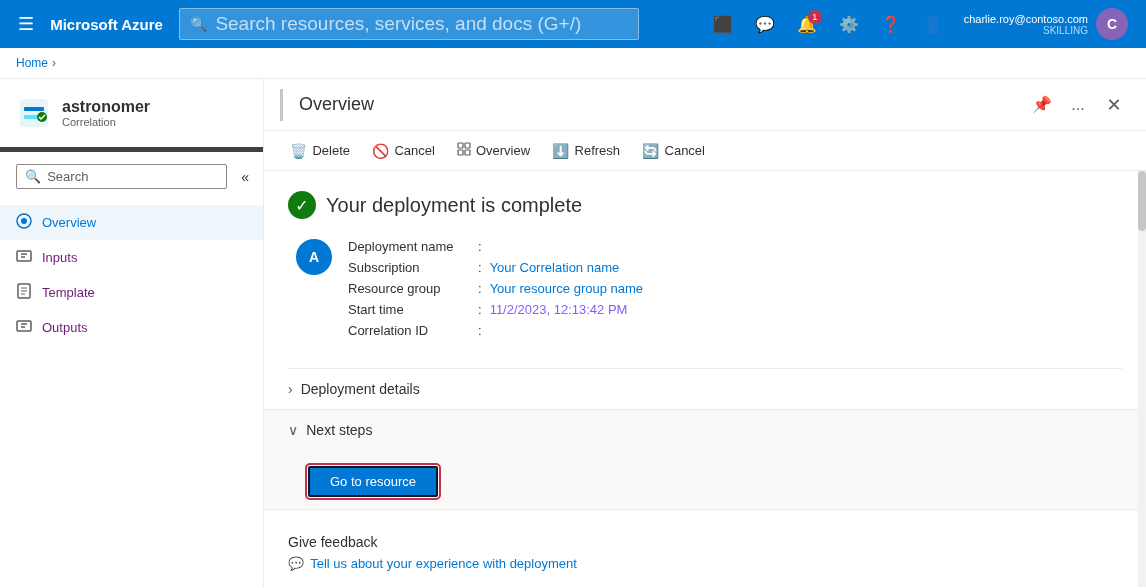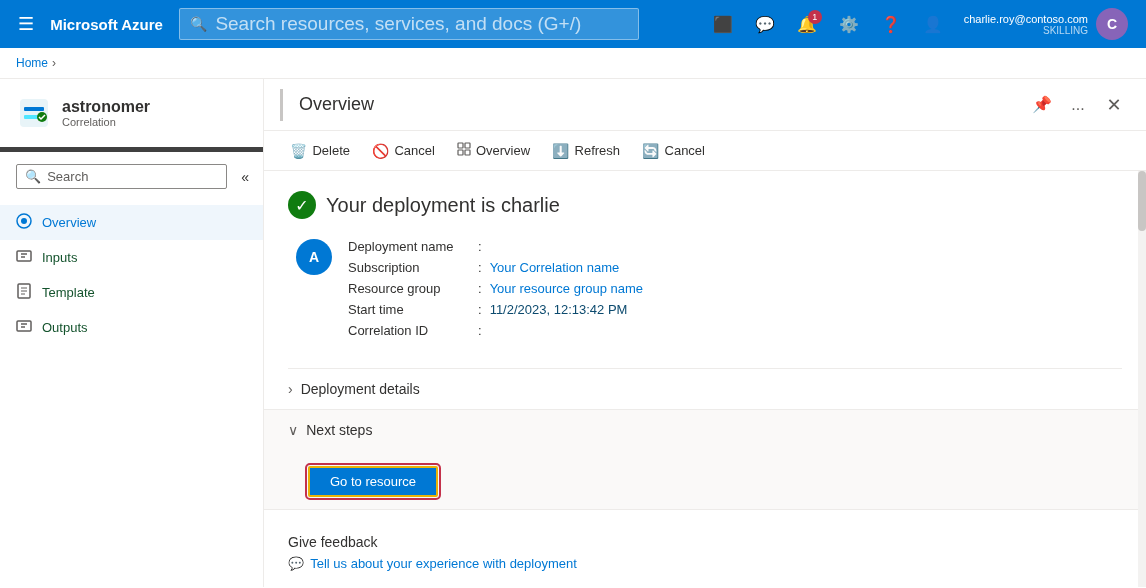--- a/index.html
+++ b/index.html
@@ -118,21 +118,21 @@
       font-size: 14px;
       color: #323130;
     }
     .sidebar-nav { padding: 4px 0; }
     .sidebar-item {
       display: flex;
       align-items: center;
       gap: 10px;
       padding: 8px 16px;
       cursor: pointer;
-      color: #14532d;
+      color: #701a75;
       font-size: 13px;
     }
     .sidebar-item.active { background: #eff6fc; color: #0078d4; font-weight: 500; }
     .sidebar-item-icon { width: 16px; text-align: center; }
 
     
     .content {
       flex: 1;
       display: flex;
       flex-direction: column;
@@ -263,21 +263,21 @@
       margin-bottom: 6px;
       font-size: 13px;
       align-items: baseline;
     }
     .field-label {
       width: 130px;
       color: #323130;
       flex-shrink: 0;
     }
     .field-sep { color: #323130; margin-right: 8px; }
-    .field-value { color: #0c4a6e; }
+    .field-value { color: #8b5cf6; }
     .field-value.link { color: #0078d4; cursor: pointer; text-decoration: none; }
 
     
     .expand-section {
       border-top: 1px solid #edebe9;
       padding: 12px 0;
     }
     .expand-section.filled {
       background: #faf9f8;
       border-top: 1px solid #edebe9;
@@ -297,21 +297,21 @@
     }
     .expand-chevron { font-size: 14px; color: #605e5c; }
 
     
     .go-to-resource-btn {
       display: inline-block;
       margin-top: 16px;
       padding: 6px 20px;
       background: #0078d4;
       color: #fff;
-      border: 2px solid #eab308;
+      border: 2px solid #0f172a;
       border-radius: 2px;
       font-size: 13px;
       cursor: pointer;
       outline: 2px solid #c4314b;
       outline-offset: 1px;
     }
 
     
     .feedback-section {
       margin-top: 24px;
@@ -490,21 +490,21 @@
       </button>
     </div>
 
     <div class="content-body">
       <div class="scrollbar-track">
         <div class="scrollbar-thumb"></div>
       </div>
 
       <div class="deployment-complete">
         <div class="success-icon">✓</div>
-        <span class="deployment-title">Your deployment is charlie</span>
+        <span class="deployment-title">Your deployment is complete</span>
       </div>
 
       <div class="deployment-info">
         <div class="deployment-icon-col">
           <div class="deployment-icon-placeholder">A</div>
         </div>
         <div class="deployment-fields">
           <div class="field-row">
             <span class="field-label">Deployment name</span>
             <span class="field-sep">:</span>

